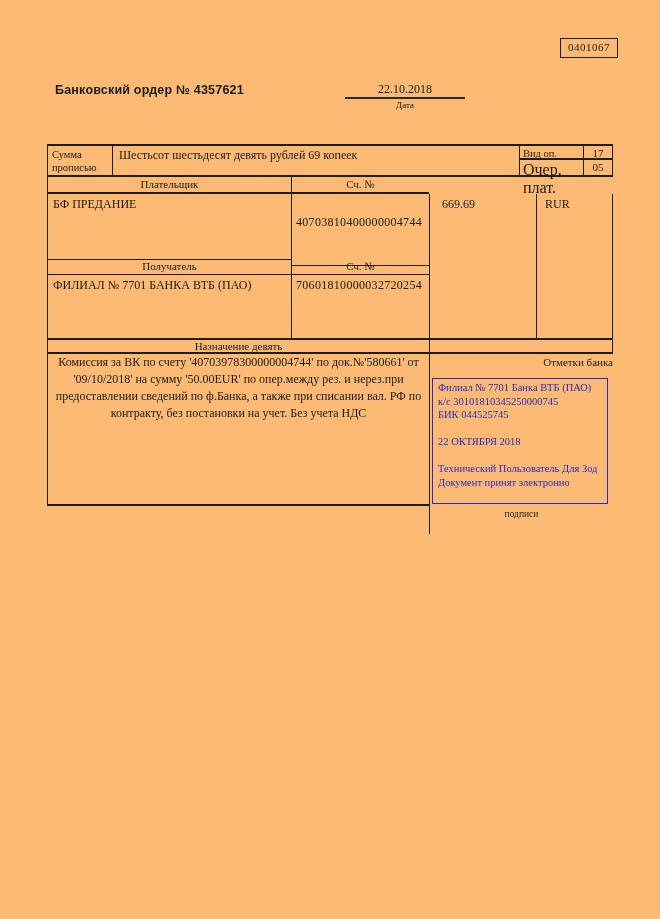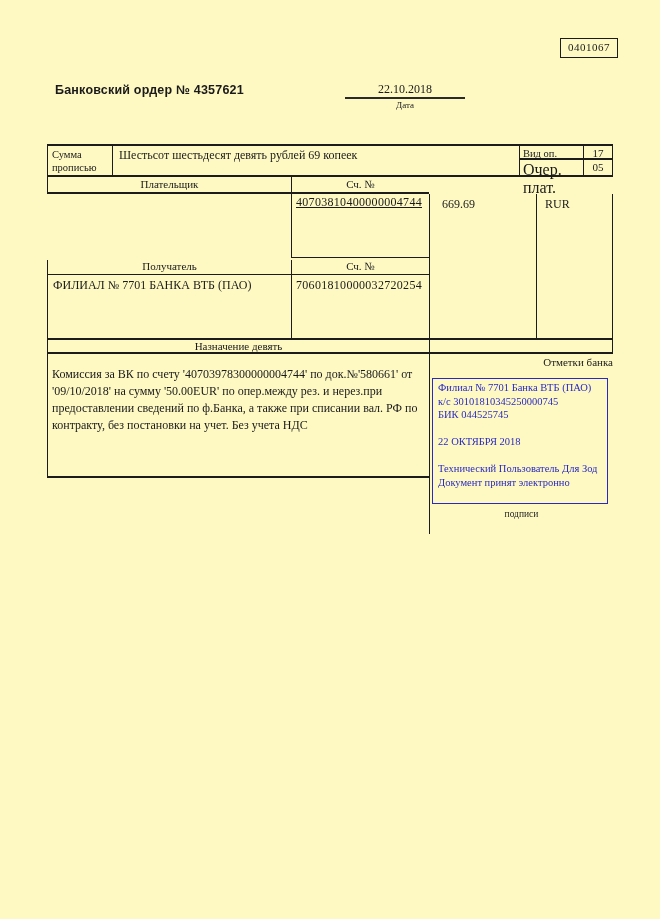--- a/index.html
+++ b/index.html
@@ -1,17 +1,17 @@
 <!DOCTYPE html>
 <html><head>
 <meta charset="utf-8">
 <style>
   html,body{margin:0;padding:0;background:#e8e8e8;}
   .page{
-    position:relative;width:660px;height:919px;background:#fef9c3;
+    position:relative;width:660px;height:919px;background:#fdba74;
     margin:0 auto;overflow:hidden;
     font-family:"Liberation Serif","DejaVu Serif",serif;
     color:#1a1a1a;
   }
   
   .form-code-box{
     position:absolute;left:560px;top:38px;width:56px;height:18px;
     border:1px solid #1c1c1c;text-align:center;line-height:17px;
     font-size:11px;letter-spacing:.5px;
   }
@@ -36,30 +36,30 @@
   .cA {left:0;   top:0;   width:65px; height:33px; padding:2px 0 0 4px;}
   .cB {left:65px;top:0;   width:407px;height:33px; padding:2px 0 0 6px;}
   .cC1{left:472px;top:0;  width:64px; height:16px; padding:1px 0 0 3px;}
   .cC2{left:536px;top:0;  width:30px; height:16px; line-height:15px;font-size:11px;}
   .cD1{left:472px;top:16px;width:64px;height:17px; padding:1px 0 0 3px;font-size:16px;}
   .cD2{left:536px;top:16px;width:30px;height:17px; line-height:15px;font-size:11px;}
   .cE {left:0;   top:33px; width:244px;height:17px;font-size:11px;line-height:15px;}
   .cF {left:244px;top:33px;width:138px;height:17px;font-size:11px;line-height:15px;}
   .cG {left:382px;top:33px;width:184px;height:17px;font-size:11px;line-height:15px;}
   .cH {left:0;   top:50px; width:244px;height:66px;padding:3px 5px;}
-  .cI {left:244px;top:50px;width:138px;height:64px;padding:1px 4px;letter-spacing:.3px;text-decoration:underline;}
+  .cI {left:244px;top:50px;width:138px;height:72px;padding:21px 4px;letter-spacing:.3px;}
   .cJ {left:382px;top:50px;width:107px;height:146px;padding:3px 12px;}
   .cK {left:489px;top:50px;width:77px;height:146px;padding:3px 8px;}
   .cL {left:0;   top:116px;width:244px;height:15px;font-size:11px;line-height:13px;}
   .cM {left:244px;top:116px;width:138px;height:15px;font-size:11px;line-height:13px;}
   .cN {left:0;   top:131px;width:244px;height:65px;padding:3px 5px;}
   .cO {left:244px;top:131px;width:138px;height:65px;padding:3px 4px;letter-spacing:.3px;}
   .cP {left:0;   top:196px;width:382px;height:14px;font-size:11px;line-height:12px;}
   .cQ {left:382px;top:196px;width:184px;height:14px;}
-  .cR {left:0;   top:210px;width:382px;height:124px;padding:12px 4px;line-height:17px;}
+  .cR {left:0;   top:210px;width:382px;height:152px;padding:0 4px;line-height:17px;text-align:center;}
   .cS {left:382px;top:210px;width:184px;height:180px;}
   .marks-label{margin-top:2px;text-align:right;font-size:11px;}
   .stamp-box{
     position:absolute;left:2px;top:24px;width:176px;height:126px;
     box-sizing:border-box;border:1px solid #2929c6;color:#2929c6;
     padding:2px 5px;font-size:10.5px;line-height:13.5px;
   }
   .stamp-line{min-height:13.5px;}
   .signatures{position:absolute;left:0;top:155px;width:100%;text-align:center;font-size:9.5px;}
 </style>
@@ -83,20 +83,21 @@
     <div class="cell cB bL bT bB">Шестьсот шестьдесят девять рублей 69 копеек</div>
 
     <div class="cell cC1 bL bT bB small">Вид оп.</div>
     <div class="cell cC2 bL bT bR bB ctr">17</div>
     <div class="cell cD1 bL bB">Очер. плат.</div>
     <div class="cell cD2 bL bR bB ctr">05</div>
 
     <div class="cell cE bL bB ctr">Плательщик</div>
     <div class="cell cF bL bB ctr">Сч. №</div>
 
+    <div class="cell cH bL bB1">БФ ПРЕДАНИЕ</div>
     <div class="cell cI bL bB1">40703810400000004744</div>
     <div class="cell cJ bL bB">669.69</div>
     <div class="cell cL bL bB1 ctr">Получатель</div>
 
     <div class="cell cK bL bR bB">RUR</div>
     <div class="cell cM bL bB1 ctr">Сч. №</div>
 
     <div class="cell cN bL bB">ФИЛИАЛ № 7701 БАНКА ВТБ (ПАО)</div>
     <div class="cell cO bL bB">70601810000032720254</div>
 

